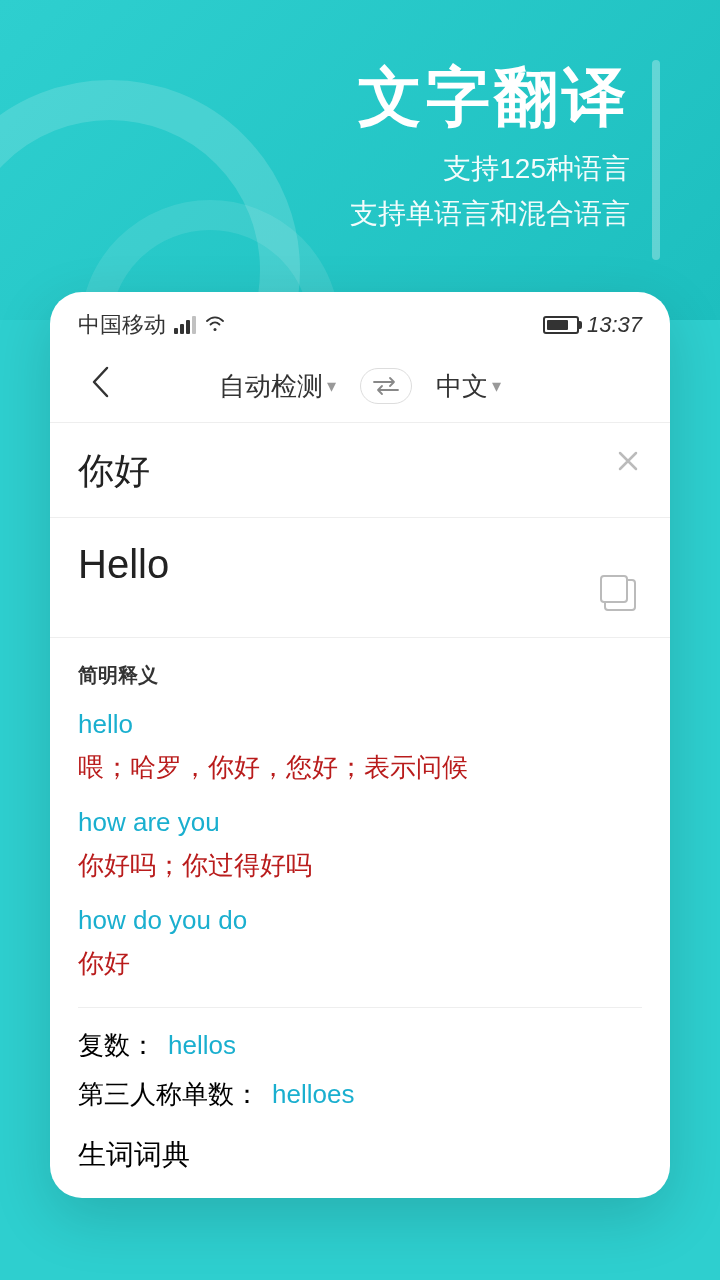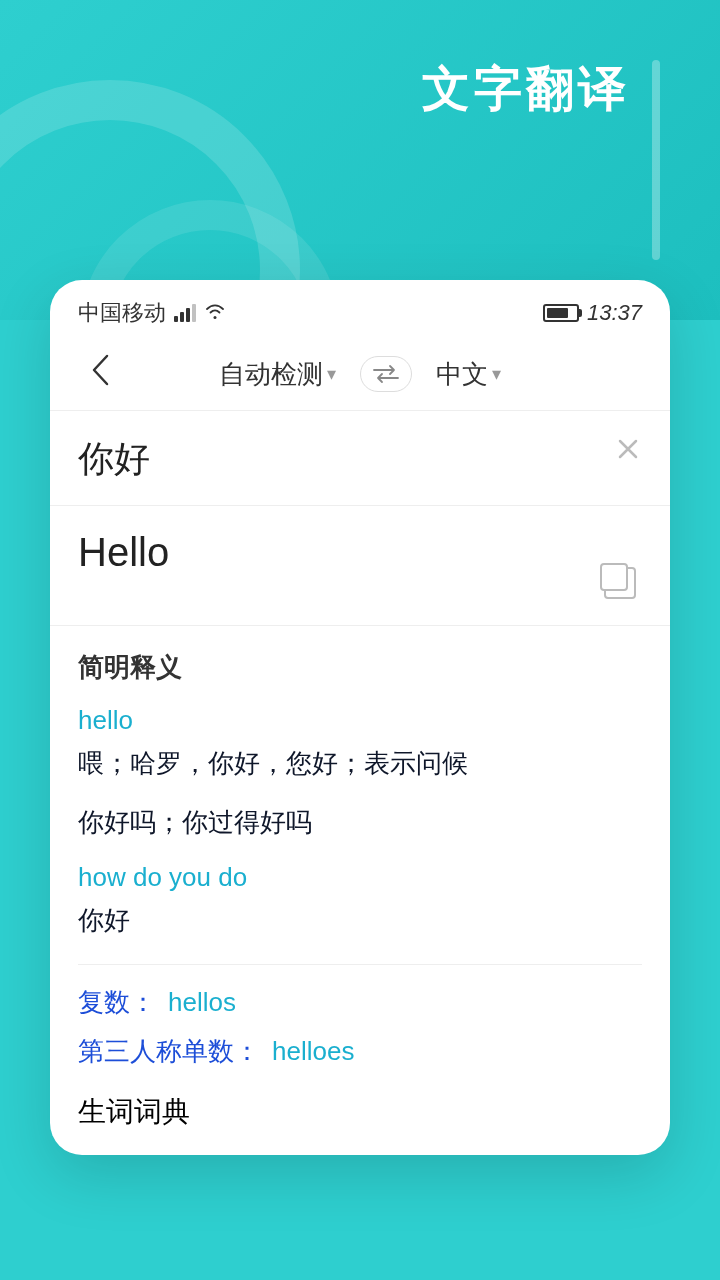--- a/index.html
+++ b/index.html
@@ -58,38 +58,38 @@
 
     .header-text {
       position: absolute;
       right: 90px;
       top: 60px;
       text-align: right;
       color: white;
     }
 
     .header-title {
-      font-size: 48px;
+      font-size: 64px;
       font-weight: bold;
       letter-spacing: 4px;
       line-height: 1.2;
       font-family: Liberation Serif, serif;
     }
 
     .header-subtitle {
       font-size: 28px;
       margin-top: 10px;
       line-height: 1.6;
       opacity: 0.95;
     }
 
     
     .phone-card {
       position: absolute;
-      top: 280px;
+      top: 292px;
       left: 50%;
       transform: translateX(-50%);
       width: 620px;
       background: white;
       border-radius: 32px;
       overflow: hidden;
       box-shadow: 0 20px 60px rgba(0,0,0,0.15);
       z-index: 10;
     }
 
@@ -288,61 +288,61 @@
       left: -6px;
       background: white;
     }
 
     
     .dict-area {
       padding: 24px 28px;
     }
 
     .dict-title {
-      font-size: 26px;
+      font-size: 20px;
       color: #333;
       font-weight: 600;
       margin-bottom: 20px;
     }
 
     .dict-entry {
       margin-bottom: 20px;
     }
 
     .dict-word {
       font-size: 26px;
       color: #1AAFCF;
       margin-bottom: 8px;
       cursor: pointer;
     }
 
     .dict-meaning {
       font-size: 26px;
-      color: #0f172a;
+      color: #b91c1c;
       line-height: 1.5;
     }
 
     
     .word-forms {
       margin-top: 24px;
       padding-top: 20px;
       border-top: 1px solid #eee;
     }
 
     .word-form-item {
       font-size: 26px;
       color: #555;
       margin-bottom: 14px;
       display: flex;
       align-items: center;
       gap: 12px;
     }
 
     .word-form-label {
-      color: #1d4ed8;
+      color: #000000;
     }
 
     .word-form-value {
       color: #1AAFCF;
     }
 
     
     .section-title {
       font-size: 28px;
       color: #000000;
@@ -361,20 +361,24 @@
   </style>
 </head>
 <body>
 
 <div class="page-body">
 
   <div class="header-bg">
     <div class="vert-bar"></div>
     <div class="header-text">
       <div class="header-title">文字翻译</div>
+      <div class="header-subtitle">
+        <div>支持125种语言</div>
+        <div>支持单语言和混合语言</div>
+      </div>
     </div>
   </div>
 
   <div class="phone-card">
 
     <div class="status-bar">
       <div class="status-left">
         <span>中国移动</span>
         <div class="signal-bars">
           <div class="signal-bar"></div>
@@ -448,20 +452,21 @@
 
     <div class="dict-area">
       <div class="dict-title">简明释义</div>
 
       <div class="dict-entry">
         <div class="dict-word">hello</div>
         <div class="dict-meaning">喂；哈罗，你好，您好；表示问候</div>
       </div>
 
       <div class="dict-entry">
+        <div class="dict-word">how are you</div>
         <div class="dict-meaning">你好吗；你过得好吗</div>
       </div>
 
       <div class="dict-entry">
         <div class="dict-word">how do you do</div>
         <div class="dict-meaning">你好</div>
       </div>
 
       <div class="word-forms">
         <div class="word-form-item">

